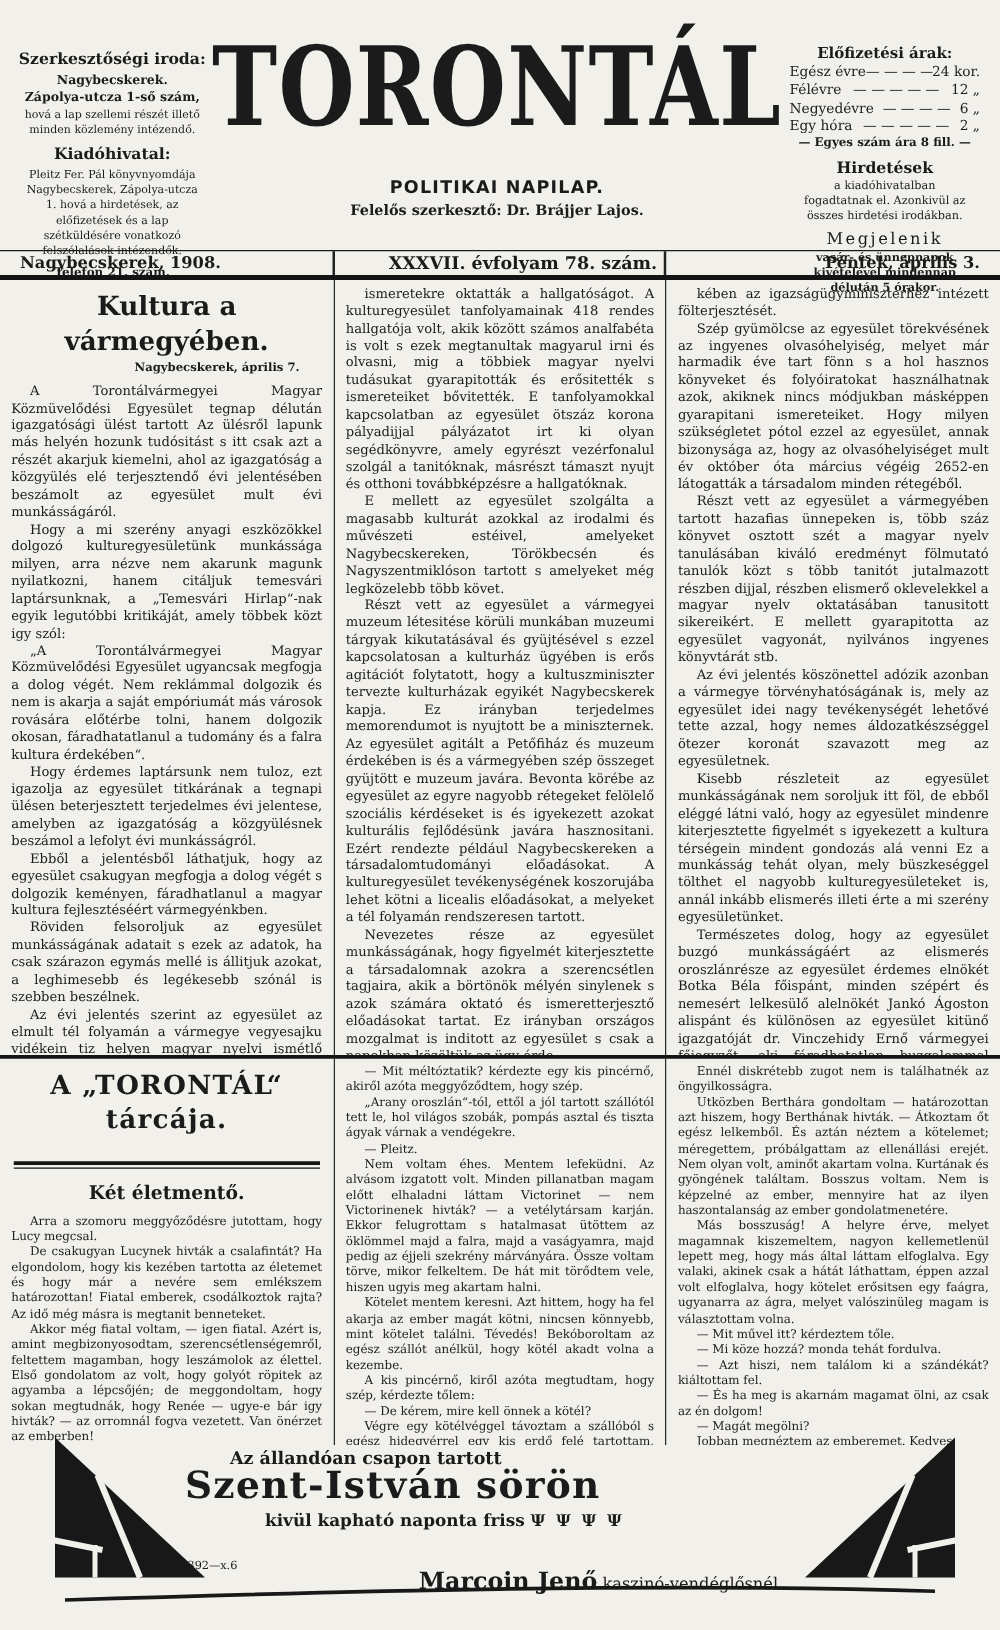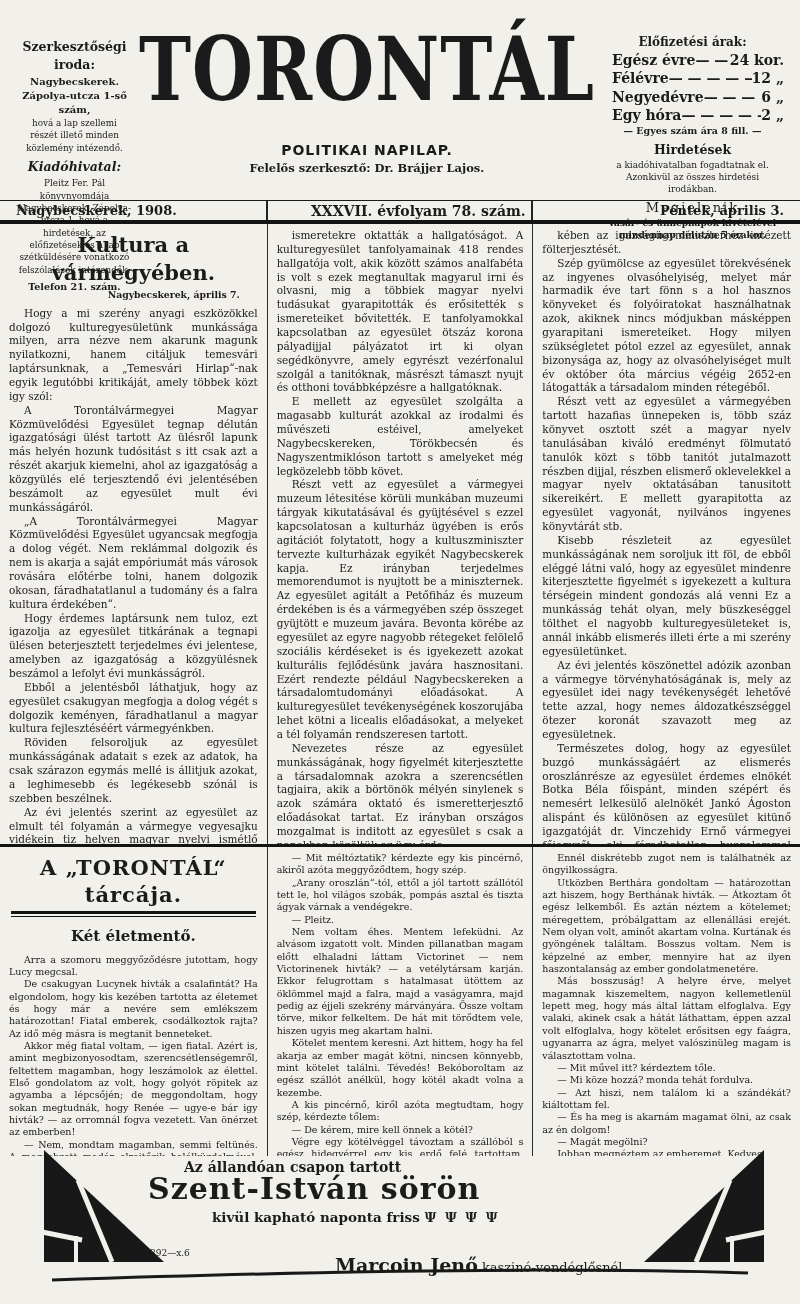--- a/index.html
+++ b/index.html
@@ -5,34 +5,34 @@
   html,body{margin:0;padding:0;background:#c9c7c1;}
   .page{position:relative;width:800px;height:1304px;margin:0 auto;background:#f2f0ea;
         color:#1b1b1b;font-family:"DejaVu Serif","Liberation Serif",serif;overflow:hidden;}
 
   
   .masthead-row{display:flex;height:200px;box-sizing:border-box;padding:26px 10px 0 10px;}
   .office{width:202px;text-align:center;font-size:9px;line-height:1.4;margin-top:12px;}
   .office .t1{font-size:12.5px;font-weight:bold;margin-bottom:2px;}
   .office .b{font-weight:bold;font-size:10px;}
   .office .sm{font-size:8.8px;padding:0 8px;}
-  .office .t2{font-size:12.5px;font-weight:bold;margin:4px 0 2px;font-style:italic;}
+  .office .t2{font-size:12.5px;font-weight:bold;margin:4px 0 2px;}
   .office .phone{font-weight:bold;font-size:9.5px;margin-top:4px;}
 
   .masthead-center{flex:1;text-align:center;}
   .masthead{font-weight:bold;font-size:70px;line-height:1.0;letter-spacing:1px;
             transform:scaleY(1.25);transform-origin:top center;height:108px;}
   .subtitle{font-weight:bold;font-size:14px;letter-spacing:1px;margin-top:8px;
             font-family:"DejaVu Sans","Liberation Sans",sans-serif;}
   .editor{font-size:11.5px;font-weight:bold;margin-top:3px;}
 
   .subblock{width:208px;text-align:center;font-size:9.5px;line-height:1.35;margin-top:8px;}
   .subblock .t1{font-size:12px;font-weight:bold;margin-bottom:1px;}
-  .sub-row{display:flex;justify-content:space-between;font-weight:bold;font-size:14px;
-           line-height:1.3;padding:0 6px;margin-left:11px;}
+  .sub-row{display:flex;justify-content:space-between;font-weight:normal;font-size:11px;
+           line-height:1.3;padding:0 6px;}
   .sub-row .dash{flex:1;text-align:center;overflow:hidden;white-space:nowrap;}
   .single{font-weight:bold;font-size:9.5px;margin-top:1px;}
   .ads-t{font-size:12.5px;font-weight:bold;margin-top:4px;}
   .ads-x{font-size:9px;padding:0 14px;}
   .app-t{font-size:13px;letter-spacing:2px;margin-top:4px;}
   .app-x{font-size:9px;font-weight:bold;padding:0 6px;}
 
   
   .date-band{position:relative;height:17px;border-top:1px solid #1b1b1b;border-bottom:4px solid #141414;
              display:flex;justify-content:space-between;align-items:center;padding:1px 16px;
@@ -47,21 +47,21 @@
        line-height:1.32;text-align:justify;overflow:hidden;}
   .col.mid{border-left:1.5px solid #2a2a2a;border-right:1.5px solid #2a2a2a;}
   .col p{margin:0;text-indent:15px;}
   h1.art-title{font-size:21px;font-weight:bold;text-align:center;margin:2px 0 3px;}
   .dateline{text-align:right;font-weight:bold;font-size:9.3px;margin:0 18px 5px 0;}
 
   
   .feuilleton{border-top:3px solid #141414;height:312px;}
   .feuilleton .col{font-size:9.5px;line-height:1.3;}
   .tarca-header{font-size:21px;font-weight:bold;text-align:center;letter-spacing:1px;
-                border-bottom:3px solid #141414;padding-bottom:2px;margin:2px 2px 0 2px;}
+                border-bottom:3px solid #141414;padding-bottom:20px;margin:2px 2px 0 2px;}
   .tarca-rule{height:1.5px;background:#141414;margin:2px 2px 0 2px;}
   h2.story-title{font-size:15px;font-weight:bold;text-align:center;margin:10px 0 7px;}
 
   
   .ad{position:relative;height:147px;}
   .ad .l1{position:absolute;top:3px;left:184px;font-weight:bold;font-size:14px;}
   .ad .l2{position:absolute;top:15px;left:148px;font-weight:bold;font-size:30px;letter-spacing:1px;}
   .ad .l3{position:absolute;top:53px;left:212px;font-weight:bold;font-size:13.5px;}
   .ad .glasses{font-size:13px;letter-spacing:2px;}
   .ad .l4{position:absolute;top:66px;left:235px;font-size:32px;letter-spacing:1px;
@@ -132,44 +132,44 @@
     <span>Péntek, április 3.</span>
     <div class="band-div" style="left:266px"></div>
     <div class="band-div" style="left:531px"></div>
   </div>
 
   <main class="columns main-cols">
     <section class="col">
       <h1 class="art-title">Kultura a vármegyében.</h1>
       <div class="dateline">Nagybecskerek, április 7.</div>
       <div>
+          <p>A Torontálvármegyei Magyar Közmüvelődési Egyesület tegnap délután igazgatósági ülést tartott Az ülésről lapunk más helyén hozunk tudósitást s itt csak azt a részét akarjuk kiemelni, ahol az igazgatóság a közgyülés elé terjesztendő évi jelentésében beszámolt az egyesület mult évi munkásságáról.</p>
           <p>Hogy a mi szerény anyagi eszközökkel dolgozó kulturegyesületünk munkássága milyen, arra nézve nem akarunk magunk nyilatkozni, hanem citáljuk temesvári laptársunknak, a „Temesvári Hirlap“-nak egyik legutóbbi kritikáját, amely többek közt igy szól:</p>
-          <p>A Torontálvármegyei Magyar Közmüvelődési Egyesület tegnap délután igazgatósági ülést tartott Az ülésről lapunk más helyén hozunk tudósitást s itt csak azt a részét akarjuk kiemelni, ahol az igazgatóság a közgyülés elé terjesztendő évi jelentésében beszámolt az egyesület mult évi munkásságáról.</p>
           <p>„A Torontálvármegyei Magyar Közmüvelődési Egyesület ugyancsak megfogja a dolog végét. Nem reklámmal dolgozik és nem is akarja a saját empóriumát más városok rovására előtérbe tolni, hanem dolgozik okosan, fáradhatatlanul a tudomány és a falra kultura érdekében“.</p>
           <p>Hogy érdemes laptársunk nem tuloz, ezt igazolja az egyesület titkárának a tegnapi ülésen beterjesztett terjedelmes évi jelentese, amelyben az igazgatóság a közgyülésnek beszámol a lefolyt évi munkásságról.</p>
           <p>Ebből a jelentésből láthatjuk, hogy az egyesület csakugyan megfogja a dolog végét s dolgozik keményen, fáradhatlanul a magyar kultura fejlesztéséért vármegyénkben.</p>
           <p>Röviden felsoroljuk az egyesület munkásságának adatait s ezek az adatok, ha csak szárazon egymás mellé is állitjuk azokat, a leghimesebb és legékesebb szónál is szebben beszélnek.</p>
           <p>Az évi jelentés szerint az egyesület az elmult tél folyamán a vármegye vegyesajku vidékein tiz helyen magyar nyelvi ismétlő tanfolyamokat rendezett, amelyeken az egyesület által megbizott tanitók a magyar nyelv tanitásán kivül közhasznu</p>
         </div>
     </section>
     <section class="col mid">
       <div>
           <p>ismeretekre oktatták a hallgatóságot. A kulturegyesület tanfolyamainak 418 rendes hallgatója volt, akik között számos analfabéta is volt s ezek megtanultak magyarul irni és olvasni, mig a többiek magyar nyelvi tudásukat gyarapitották és erősitették s ismereteiket bővitették. E tanfolyamokkal kapcsolatban az egyesület ötszáz korona pályadijjal pályázatot irt ki olyan segédkönyvre, amely egyrészt vezérfonalul szolgál a tanitóknak, másrészt támaszt nyujt és otthoni továbbképzésre a hallgatóknak.</p>
           <p>E mellett az egyesület szolgálta a magasabb kulturát azokkal az irodalmi és művészeti estéivel, amelyeket Nagybecskereken, Törökbecsén és Nagyszentmiklóson tartott s amelyeket még legközelebb több követ.</p>
           <p>Részt vett az egyesület a vármegyei muzeum létesitése körüli munkában muzeumi tárgyak kikutatásával és gyüjtésével s ezzel kapcsolatosan a kulturház ügyében is erős agitációt folytatott, hogy a kultuszminiszter tervezte kulturházak egyikét Nagybecskerek kapja. Ez irányban terjedelmes memorendumot is nyujtott be a miniszternek. Az egyesület agitált a Petőfiház és muzeum érdekében is és a vármegyében szép összeget gyüjtött e muzeum javára. Bevonta körébe az egyesület az egyre nagyobb rétegeket felölelő szociális kérdéseket is és igyekezett azokat kulturális fejlődésünk javára hasznositani. Ezért rendezte például Nagybecskereken a társadalomtudományi előadásokat. A kulturegyesület tevékenységének koszorujába lehet kötni a licealis előadásokat, a melyeket a tél folyamán rendszeresen tartott.</p>
           <p>Nevezetes része az egyesület munkásságának, hogy figyelmét kiterjesztette a társadalomnak azokra a szerencsétlen tagjaira, akik a börtönök mélyén sinylenek s azok számára oktató és ismeretterjesztő előadásokat tartat. Ez irányban országos mozgalmat is inditott az egyesület s csak a napokban közöltük az ügy érde-</p>
         </div>
     </section>
     <section class="col">
       <div>
           <p>kében az igazságügyminiszterhez intézett fölterjesztését.</p>
           <p>Szép gyümölcse az egyesület törekvésének az ingyenes olvasóhelyiség, melyet már harmadik éve tart fönn s a hol hasznos könyveket és folyóiratokat használhatnak azok, akiknek nincs módjukban másképpen gyarapitani ismereteiket. Hogy milyen szükségletet pótol ezzel az egyesület, annak bizonysága az, hogy az olvasóhelyiséget mult év október óta március végéig 2652-en látogatták a társadalom minden rétegéből.</p>
           <p>Részt vett az egyesület a vármegyében tartott hazafias ünnepeken is, több száz könyvet osztott szét a magyar nyelv tanulásában kiváló eredményt fölmutató tanulók közt s több tanitót jutalmazott részben dijjal, részben elismerő oklevelekkel a magyar nyelv oktatásában tanusitott sikereikért. E mellett gyarapitotta az egyesület vagyonát, nyilvános ingyenes könyvtárát stb.</p>
+          <p>Az évi jelentés köszönettel adózik azonban a vármegye törvényhatóságának is, mely az egyesület idei nagy tevékenységét lehetővé tette azzal, hogy nemes áldozatkészséggel ötezer koronát szavazott meg az egyesületnek.</p>
           <p>Kisebb részleteit az egyesület munkásságának nem soroljuk itt föl, de ebből eléggé látni való, hogy az egyesület mindenre kiterjesztette figyelmét s igyekezett a kultura térségein mindent gondozás alá venni Ez a munkásság tehát olyan, mely büszkeséggel tölthet el nagyobb kulturegyesületeket is, annál inkább elismerés illeti érte a mi szerény egyesületünket.</p>
-          <p>Az évi jelentés köszönettel adózik azonban a vármegye törvényhatóságának is, mely az egyesület idei nagy tevékenységét lehetővé tette azzal, hogy nemes áldozatkészséggel ötezer koronát szavazott meg az egyesületnek.</p>
           <p>Természetes dolog, hogy az egyesület buzgó munkásságáért az elismerés oroszlánrésze az egyesület érdemes elnökét Botka Béla főispánt, minden szépért és nemesért lelkesülő alelnökét Jankó Ágoston alispánt és különösen az egyesület kitünő igazgatóját dr. Vinczehidy Ernő vármegyei főjegyzőt, aki fáradhatatlan buzgalommal vezeti az egyesület tevékenységét, valamint az egyesület többi vezetőit is, akik előtt a</p>
         </div>
     </section>
   </main>
 
   <div class="columns feuilleton">
     <section class="col">
       <div class="tarca-header">A „TORONTÁL“ tárcája.</div>
       <div class="tarca-rule"></div>
       <h2 class="story-title">Két életmentő.</h2>

